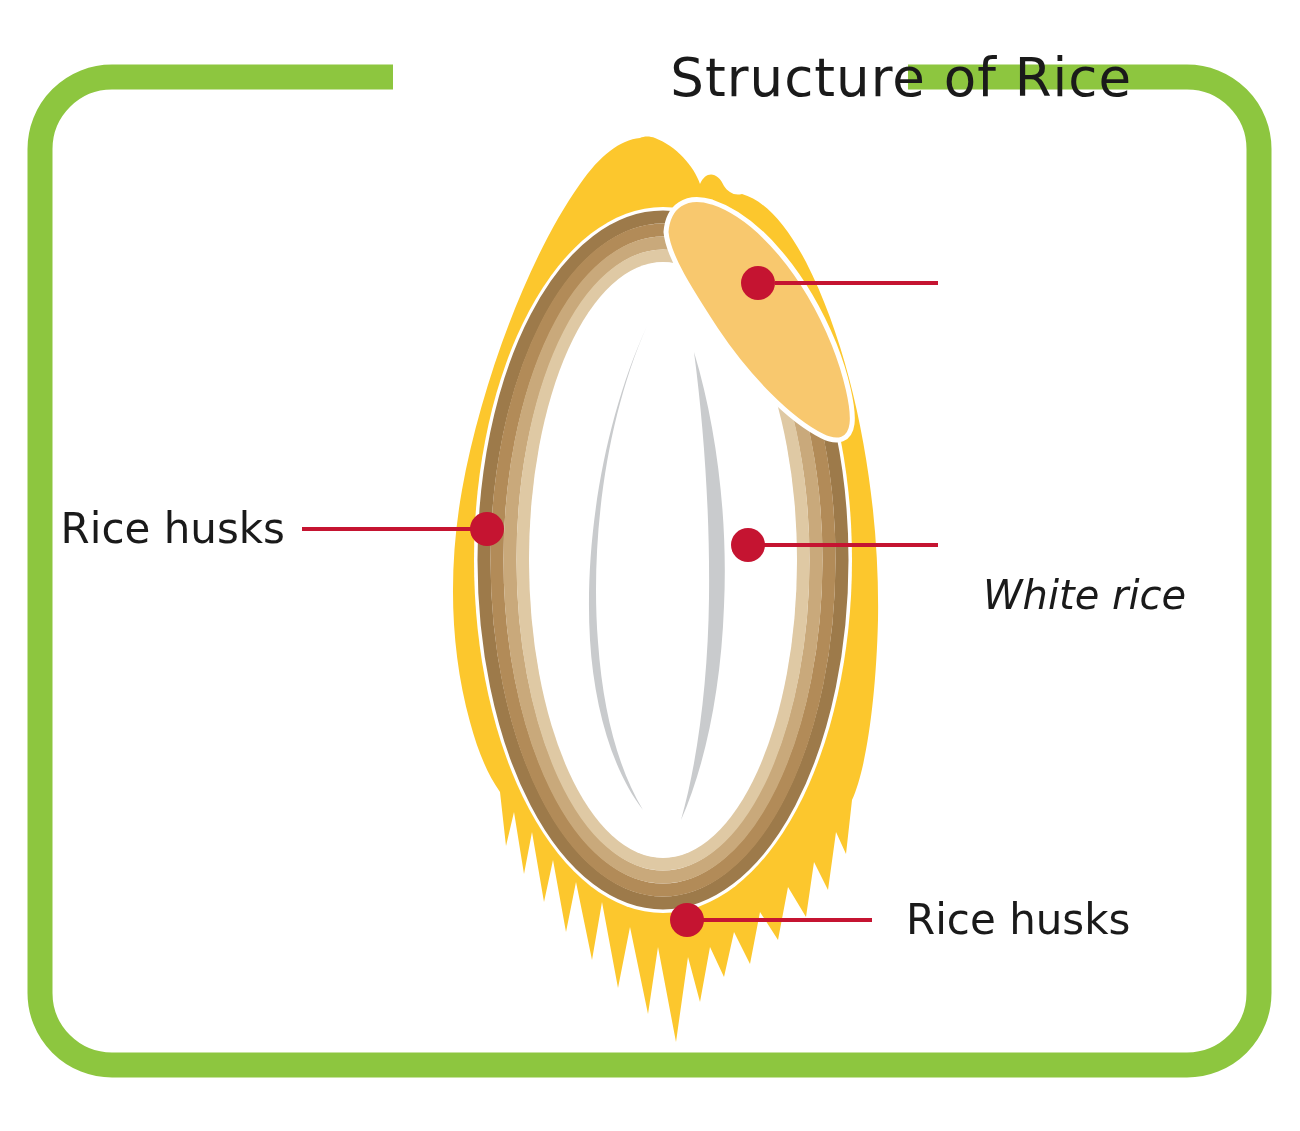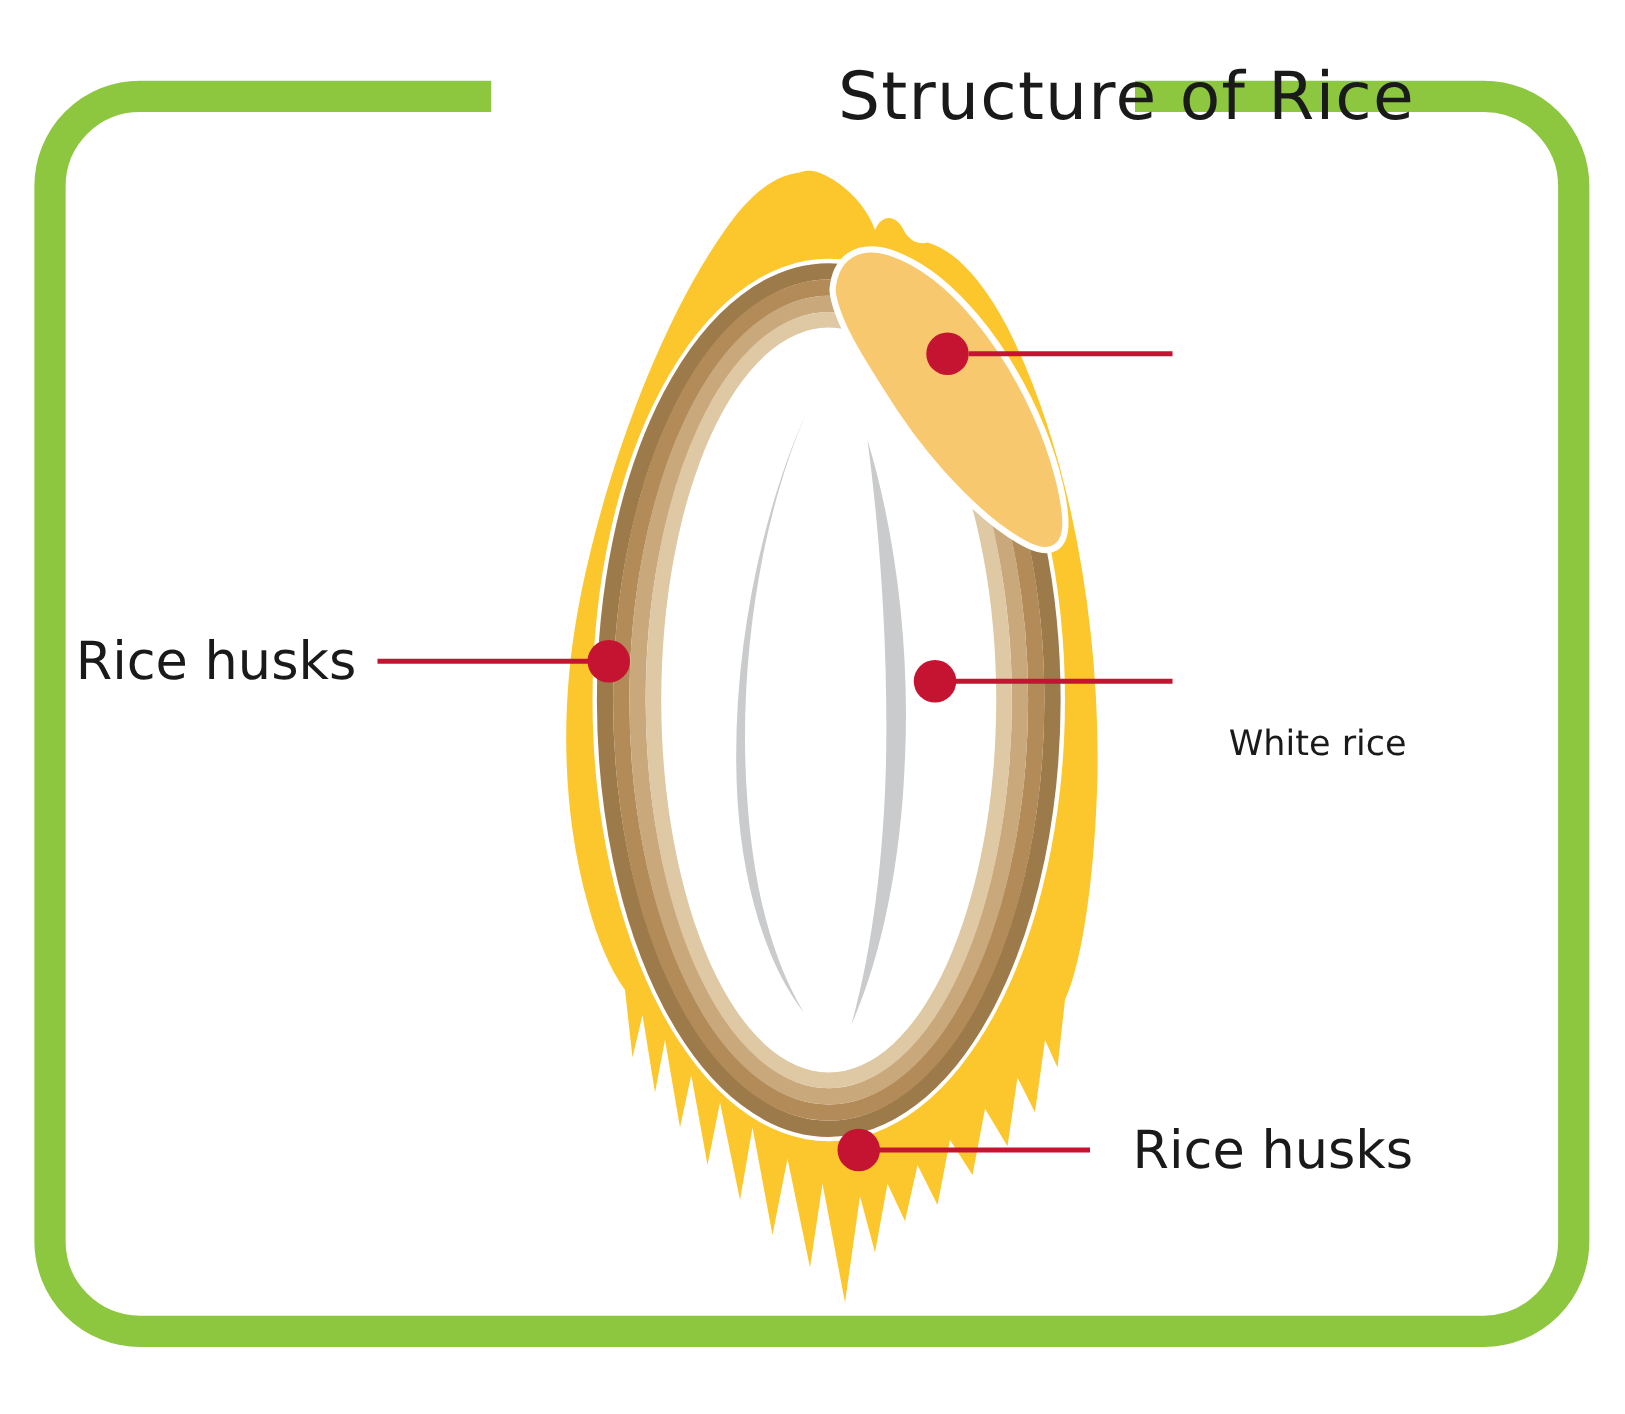--- a/index.html
+++ b/index.html
@@ -18,21 +18,21 @@
     white-space: nowrap;
   }
   #title {
     left: 0; top: 50px; width: 1132px;
     text-align: right;
     font-size: 53px;
     line-height: 56px;
     letter-spacing: 1px;
   }
   .callout-label { font-size: 42px; line-height: 52px; }
-  .callout-sublabel { font-size: 28px; line-height: 44px; }
+  .callout-sublabel { font-size: 40px; line-height: 44px; font-style: italic; }
   #label-germ   { left: 975px; top: 257px; }
   #label-bran   { right: 1015px; top: 503px; text-align: right; }
   #label-albumen { left: 975px; top: 519px; }
   #sublabel-albumen { left: 983px; top: 573px; }
   #label-husks  { left: 906px; top: 894px; text-align: center; }
 </style>
 </head>
 <body>
 
 <div id="stage">

